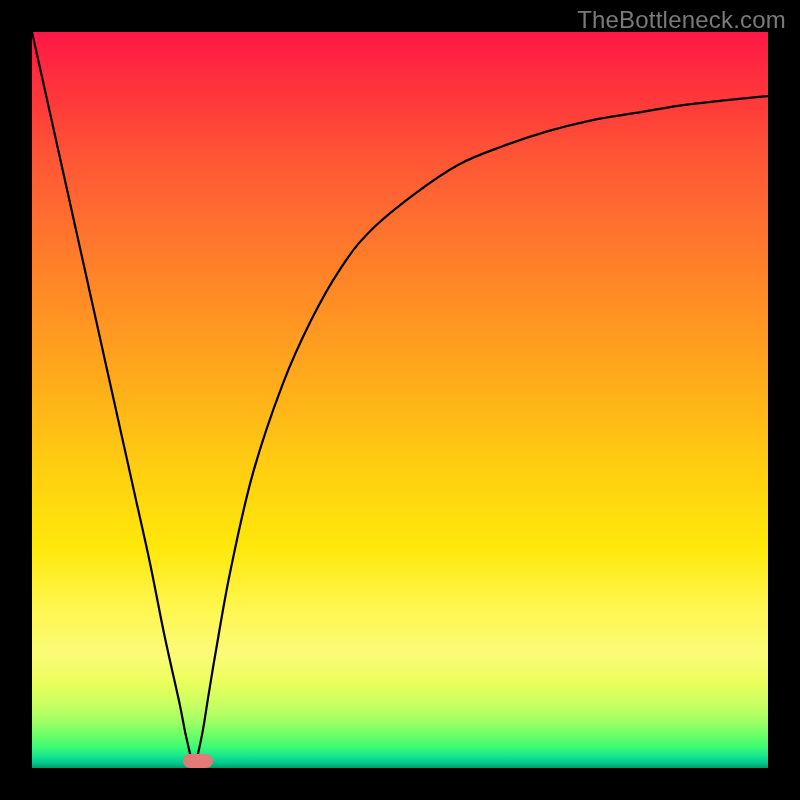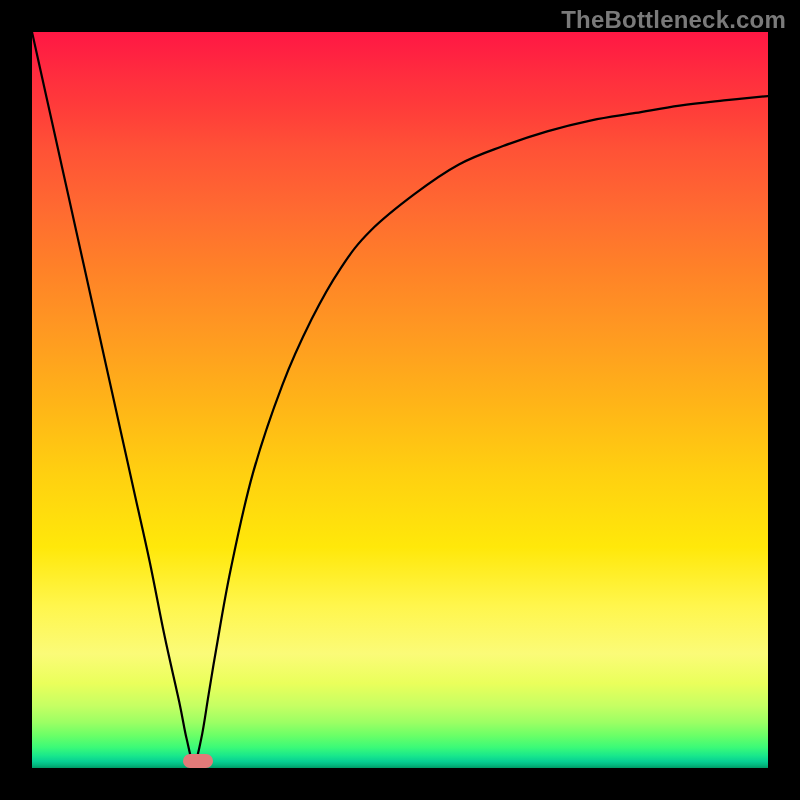--- a/index.html
+++ b/index.html
@@ -58,21 +58,21 @@
     inset: 0;
     width: 736px;
     height: 736px;
   }
   .watermark {
     position: absolute;
     top: 6px;
     right: 14px;
     color: #7a7a7a;
     font-size: 24px;
-    font-weight: 700;
+    font-weight: 400;
     letter-spacing: 0.2px;
     user-select: none;
   }
   .marker {
     position: absolute;
     width: 30px;
     height: 14px;
     border-radius: 7px;
     transform: translate(-50%, -50%);
   }

